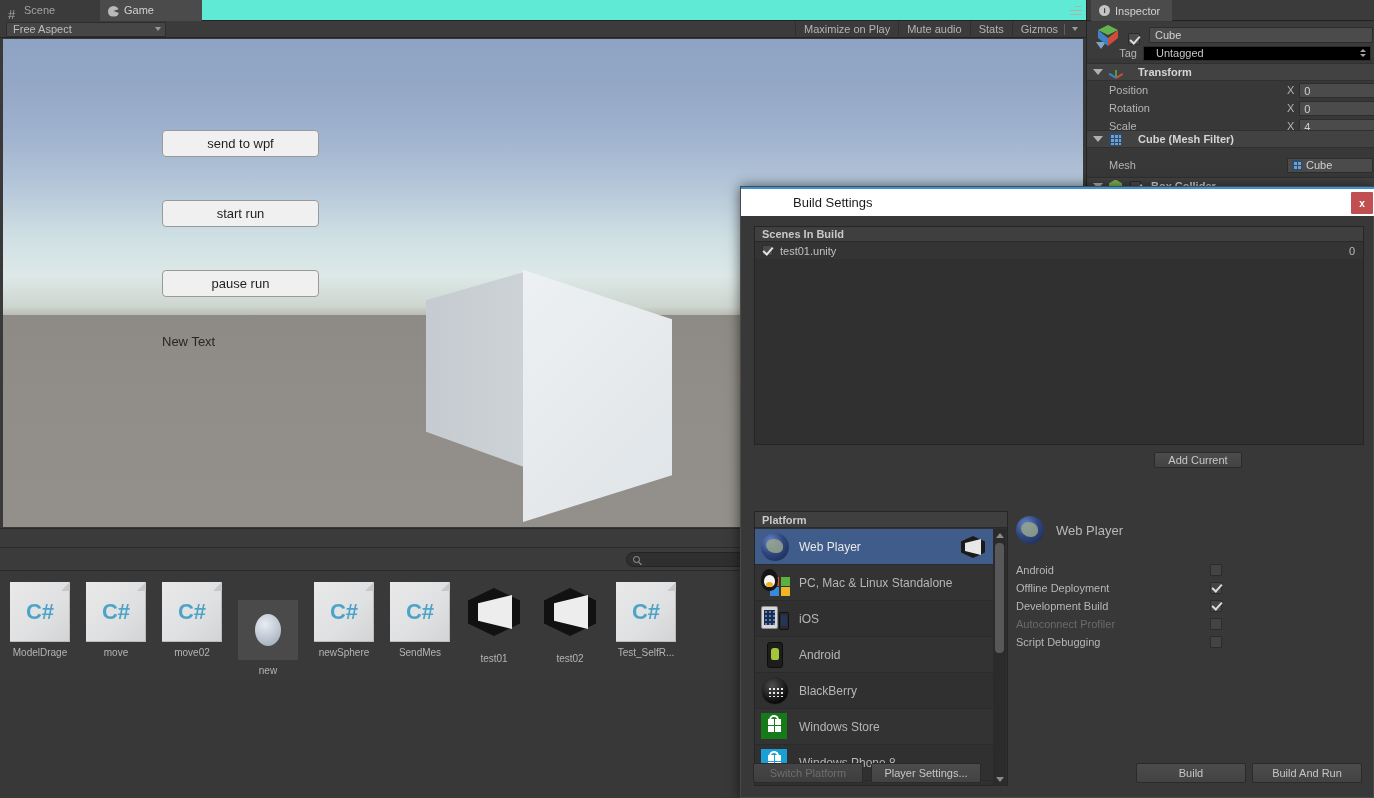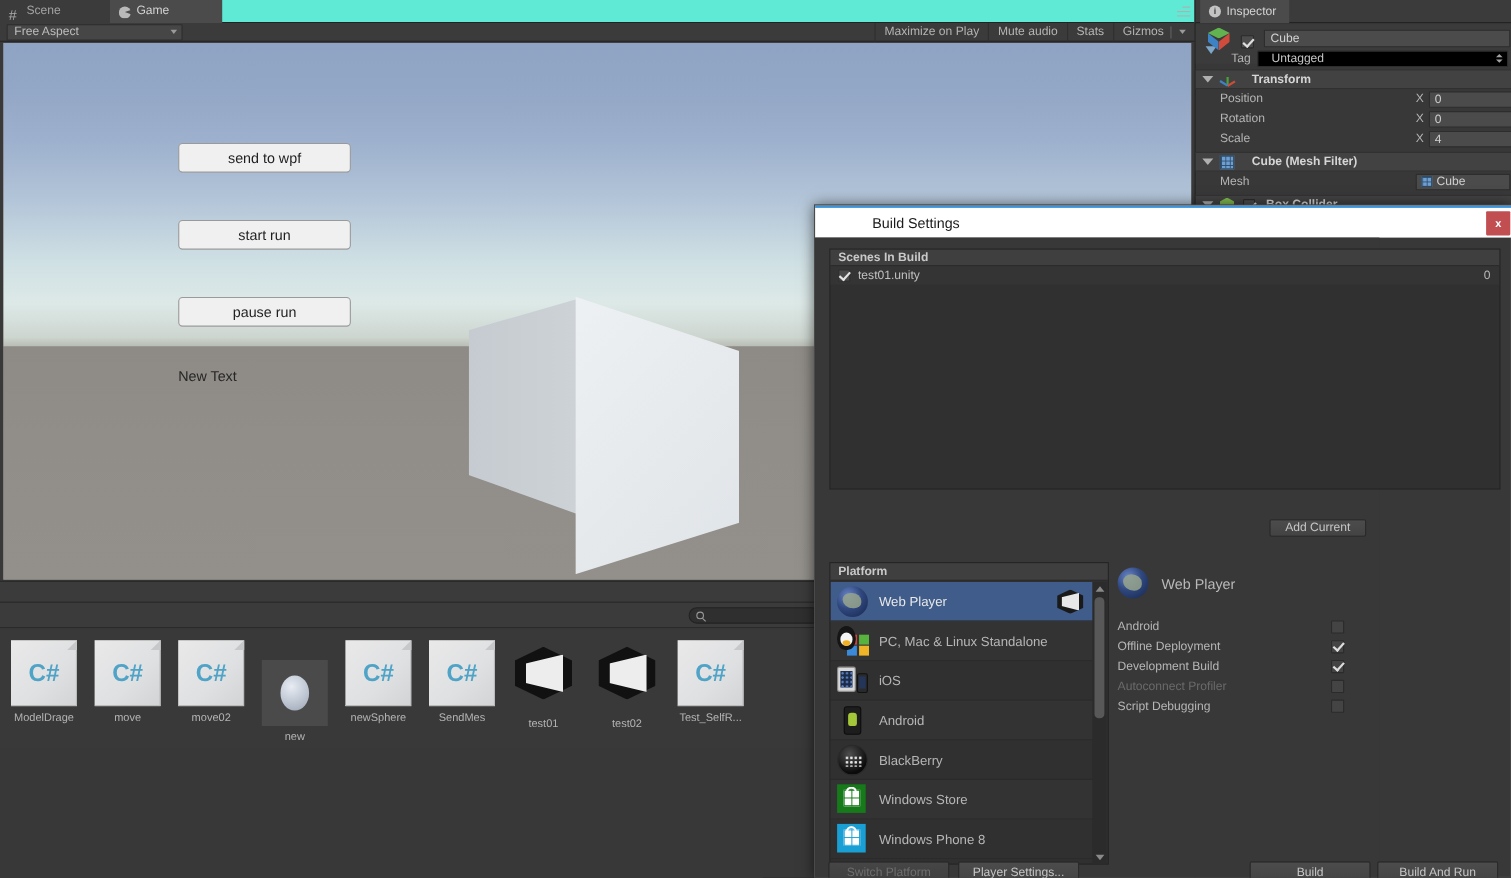--- a/index.html
+++ b/index.html
@@ -279,21 +279,21 @@
   .scene-row .idx { margin-left:auto; color:#b9b9b9; }
   .cbx-s { width:11px;height:11px;border:1px solid #2e2e2e;background:#4a4a4a;position:relative;
            margin-right:7px; border-radius:1px; }
   .cbx-s.on::after{content:"";position:absolute;left:2px;top:-1px;width:4px;height:8px;
            border:solid #e4e4e4;border-width:0 2px 2px 0;transform:rotate(42deg);}
 
   .btn {
     background: linear-gradient(#4c4c4c,#434343);
     border:1px solid #2a2a2a; border-radius:2px;
     font-size:11px; color:#c6c6c6;
-    display:flex; align-items:center; justify-content:center;margin-top:20px;
+    display:flex; align-items:center; justify-content:center;
   }
   .btn.disabled { color:#6e6e6e; background:linear-gradient(#464646,#3e3e3e); }
 
   .platform-box {
     position:absolute; left:13px; top:295px; width:254px; height:275px;
     background:#303030; border:1px solid #252525;
   }
   .platform-hdr {
     height:16px; background:#3f3f3f; border-bottom:1px solid #2a2a2a;
     font-size:11px; font-weight:bold; color:#c9c9c9;
@@ -586,21 +586,21 @@
       <span class="lbl rlbl">Rotation</span>
       <span class="axis">X</span>
       <span class="numfield">0</span>
     </div>
     <div class="row" style="top:117px;">
       <span class="lbl rlbl">Scale</span>
       <span class="axis">X</span>
       <span class="numfield">4</span>
     </div>
 
-    <div class="comp-header" style="top:138px;">
+    <div class="comp-header" style="top:130px;">
       <span class="foldout"></span>
       <span class="mesh-ico"></span>
       <span class="comp-title" style="margin-left:10px;">Cube (Mesh Filter)</span>
     </div>
     <div class="row" style="top:156px;">
       <span class="lbl rlbl">Mesh</span>
       <span class="objfield" style="flex:1; margin-right:2px;">
         <span class="mesh-ico" style="width:10px;height:10px;"></span>
         <span>Cube</span>
       </span>

